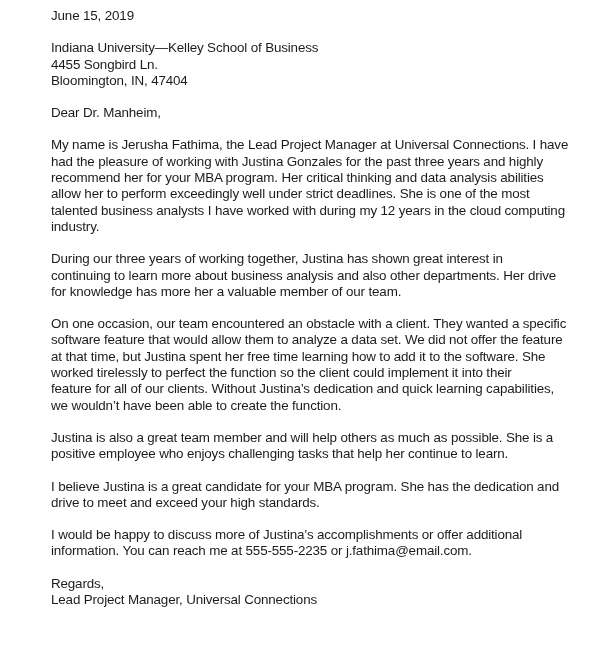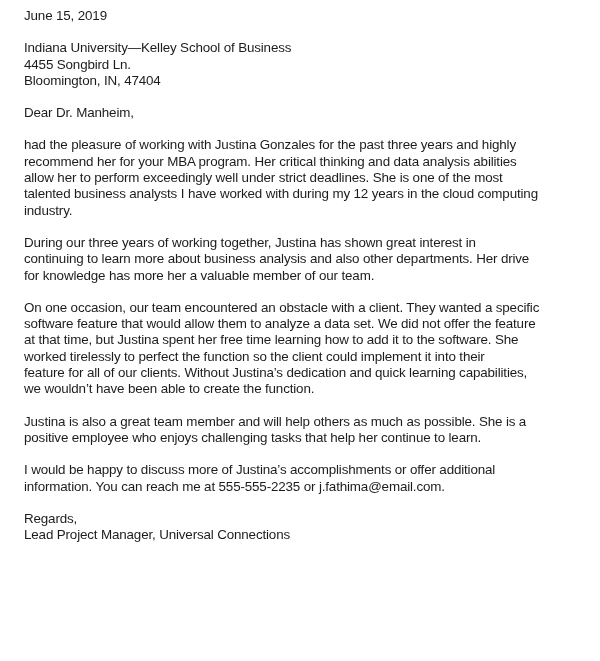--- a/index.html
+++ b/index.html
@@ -16,21 +16,21 @@
     .page {
       position: absolute;
       left: 0;
       top: 0;
       width: 600px;
       height: 661px;
       background: #ffffff;
     }
     .letter {
       position: absolute;
-      left: 24px;
+      left: 51px;
       top: 8px;
       width: 540px;
       font-family: "Liberation Sans", sans-serif;
       font-size: 13.4px;
       line-height: 16.3px;
       color: #1c1c1c;
       letter-spacing: -0.15px;
     }
     .block { margin: 0 0 16px 0; }
     .line { display: block; white-space: nowrap; }
@@ -53,20 +53,21 @@
       <span class="line">Indiana University—Kelley School of Business</span>
       <span class="line">4455 Songbird Ln.</span>
       <span class="line">Bloomington, IN, 47404</span>
     </div>
 
     <div class="block">
       <span class="line">Dear Dr. Manheim,</span>
     </div>
 
     <p class="para">
+      <span class="line">My name is Jerusha Fathima, the Lead Project Manager at Universal Connections. I have</span>
       <span class="line">had the pleasure of working with Justina Gonzales for the past three years and highly</span>
       <span class="line">recommend her for your MBA program. Her critical thinking and data analysis abilities</span>
       <span class="line">allow her to perform exceedingly well under strict deadlines. She is one of the most</span>
       <span class="line">talented business analysts I have worked with during my 12 years in the cloud computing</span>
       <span class="line">industry.</span>
     </p>
 
     <p class="para">
       <span class="line">During our three years of working together, Justina has shown great interest in</span>
       <span class="line">continuing to learn more about business analysis and also other departments. Her drive</span>
@@ -80,20 +81,24 @@
       <span class="line">worked tirelessly to perfect the function so the client could implement it into their</span>
       <span class="line">feature for all of our clients. Without Justina’s dedication and quick learning capabilities,</span>
       <span class="line">we wouldn’t have been able to create the function.</span>
     </p>
 
     <p class="para">
       <span class="line">Justina is also a great team member and will help others as much as possible. She is a</span>
       <span class="line">positive employee who enjoys challenging tasks that help her continue to learn.</span>
     </p>
 
+    <p class="para">
+      <span class="line">I believe Justina is a great candidate for your MBA program. She has the dedication and</span>
+      <span class="line">drive to meet and exceed your high standards.</span>
+    </p>
 
     <p class="para">
       <span class="line">I would be happy to discuss more of Justina’s accomplishments or offer additional</span>
       <span class="line">information. You can reach me at 555-555-2235 or j.fathima@email.com.</span>
     </p>
 
     <div class="block closing">
       <span class="line">Regards,</span>
       <span class="line">Lead Project Manager, Universal Connections</span>
     </div>

